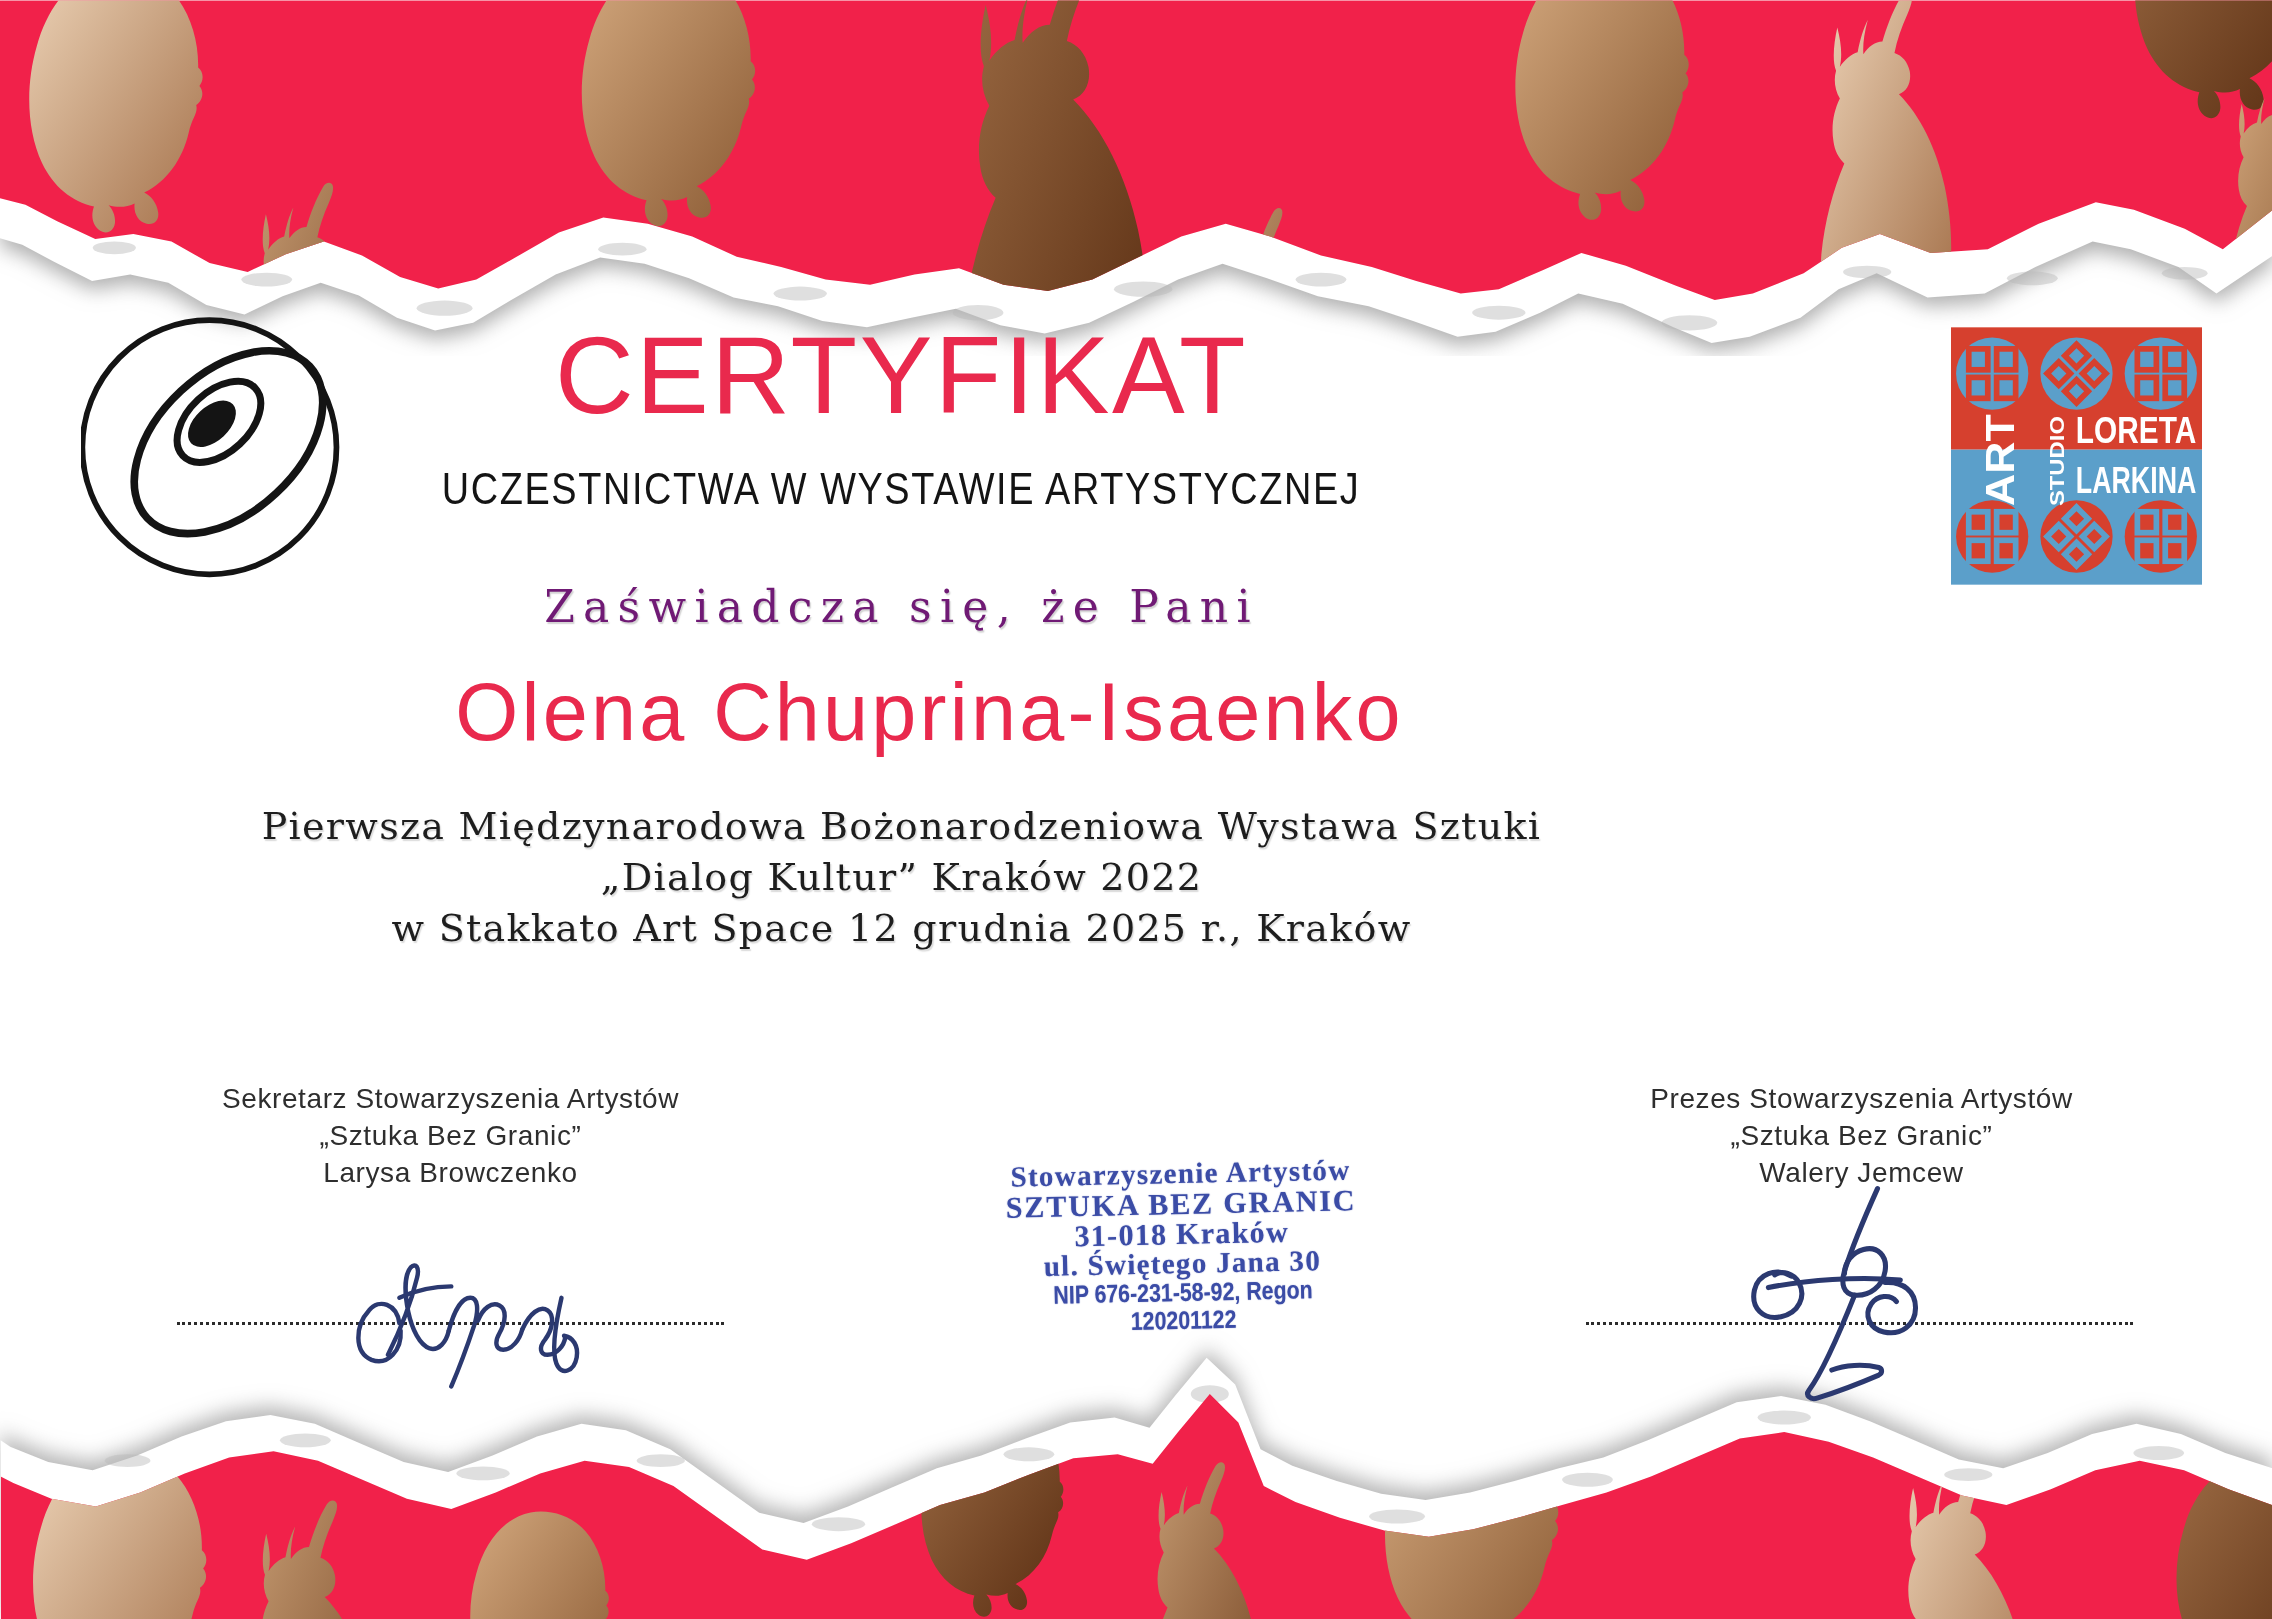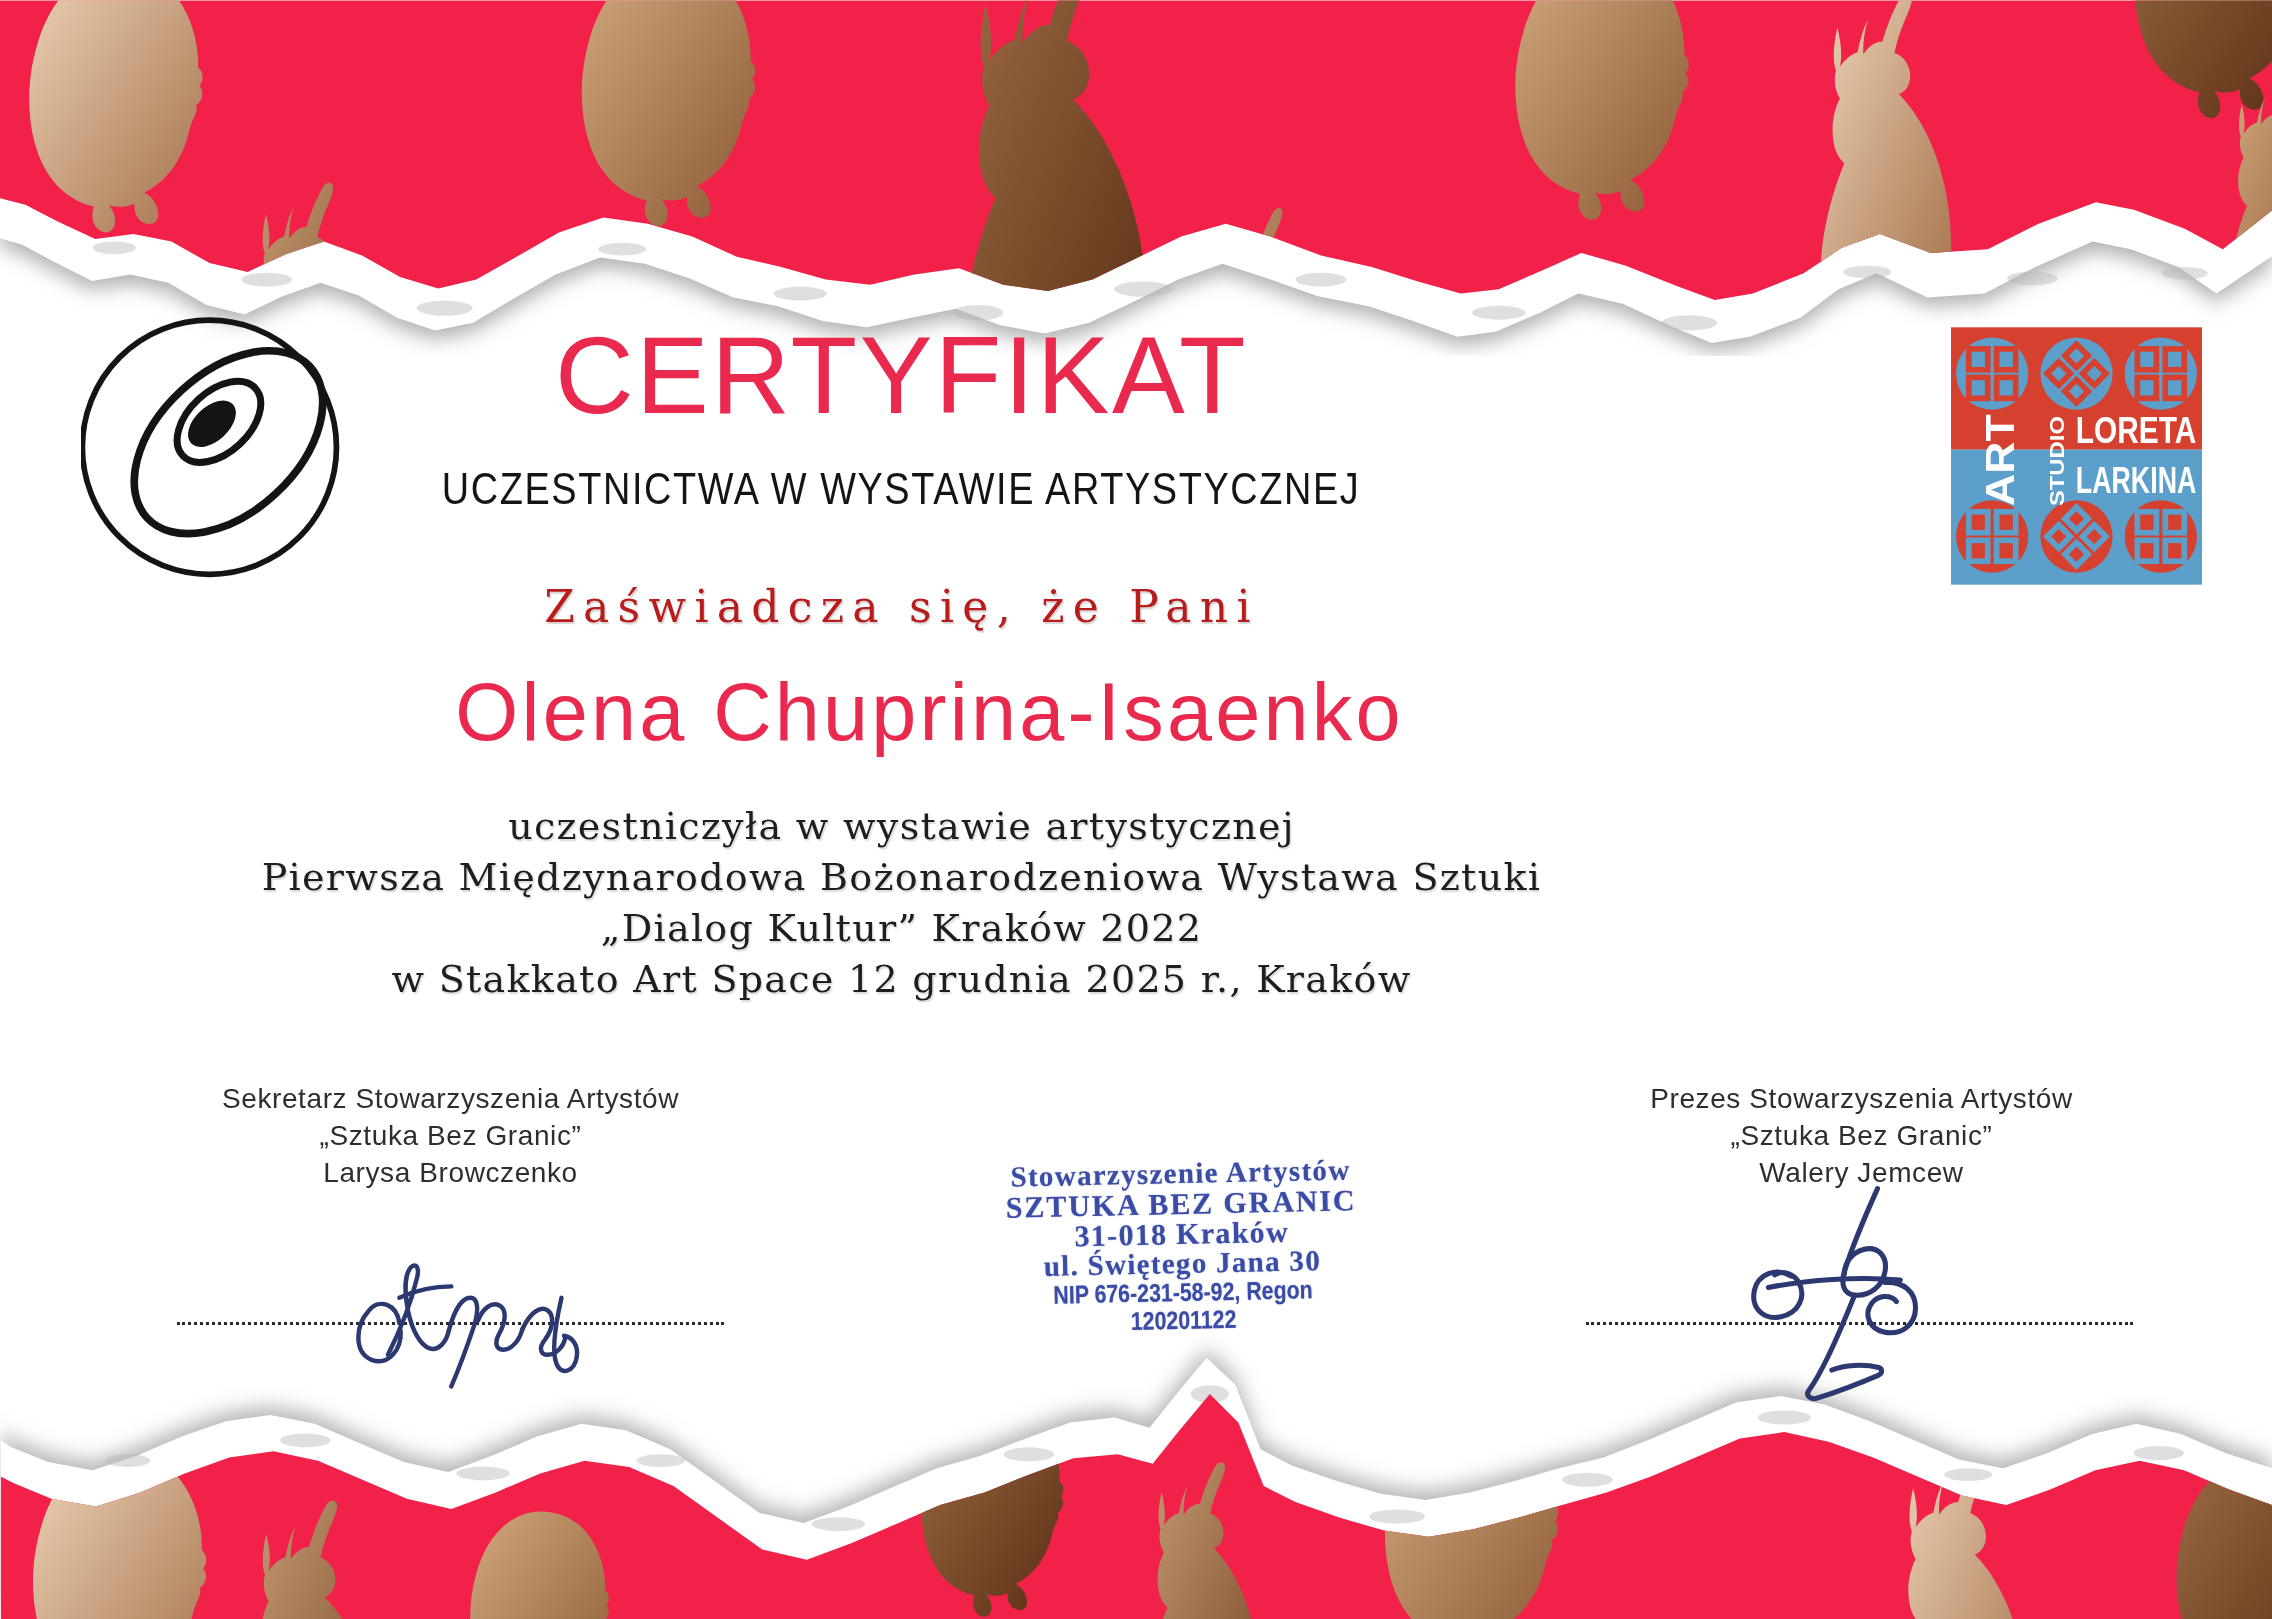--- a/index.html
+++ b/index.html
@@ -11,21 +11,21 @@
   .centered{left:0;width:1803px;text-align:center;}
   
   .title{
     top:321px;font-size:109px;font-weight:300;letter-spacing:2.5px;
     color:#e9294d;line-height:1;
   }
   .subtitle{top:467px;font-size:44px;font-weight:400;color:#141414;line-height:1;}
   .subtitle .squeeze{display:inline-block;transform:scaleX(0.86);transform-origin:center;letter-spacing:1.9px;}
   .intro{
     top:585px;font-family:"DejaVu Serif","Liberation Serif",serif;
-    font-size:44px;letter-spacing:8.3px;color:#b91c1c;line-height:1;
+    font-size:44px;letter-spacing:8.3px;color:#701a75;line-height:1;
     text-shadow:1.3px 1.9px 1.3px rgba(0,0,0,0.18);
   }
   .recipient{
     top:672px;font-size:81px;font-weight:300;letter-spacing:3.2px;
     color:#e9294d;line-height:1;margin-left:28px;
   }
   .bodytext{
     top:801px;font-family:"DejaVu Serif","Liberation Serif",serif;
     font-size:38px;letter-spacing:1.3px;color:#1e1e1e;line-height:51px;
     text-shadow:1.3px 1.9px 1.3px rgba(0,0,0,0.15);
@@ -234,21 +234,20 @@
   </svg>
 
   <div class="abs centered title">CERTYFIKAT</div>
   <div class="abs centered subtitle">
     <span class="squeeze">UCZESTNICTWA W WYSTAWIE ARTYSTYCZNEJ</span>
   </div>
   <div class="abs centered intro">Zaświadcza się, że Pani</div>
   <div class="abs centered recipient">Olena Chuprina-Isaenko</div>
 
   <div class="abs centered bodytext">
-    <div>uczestniczyła w wystawie artystycznej</div>
     <div>Pierwsza Międzynarodowa Bożonarodzeniowa Wystawa Sztuki</div>
     <div>„Dialog Kultur” Kraków 2022</div>
     <div>w  Stakkato Art Space 12 grudnia 2025 r., Kraków</div>
   </div>
 
   <div class="abs sigblock left">
     <div>Sekretarz Stowarzyszenia Artystów</div>
     <div>„Sztuka Bez Granic”</div>
     <div>Larysa Browczenko</div>
   </div>

